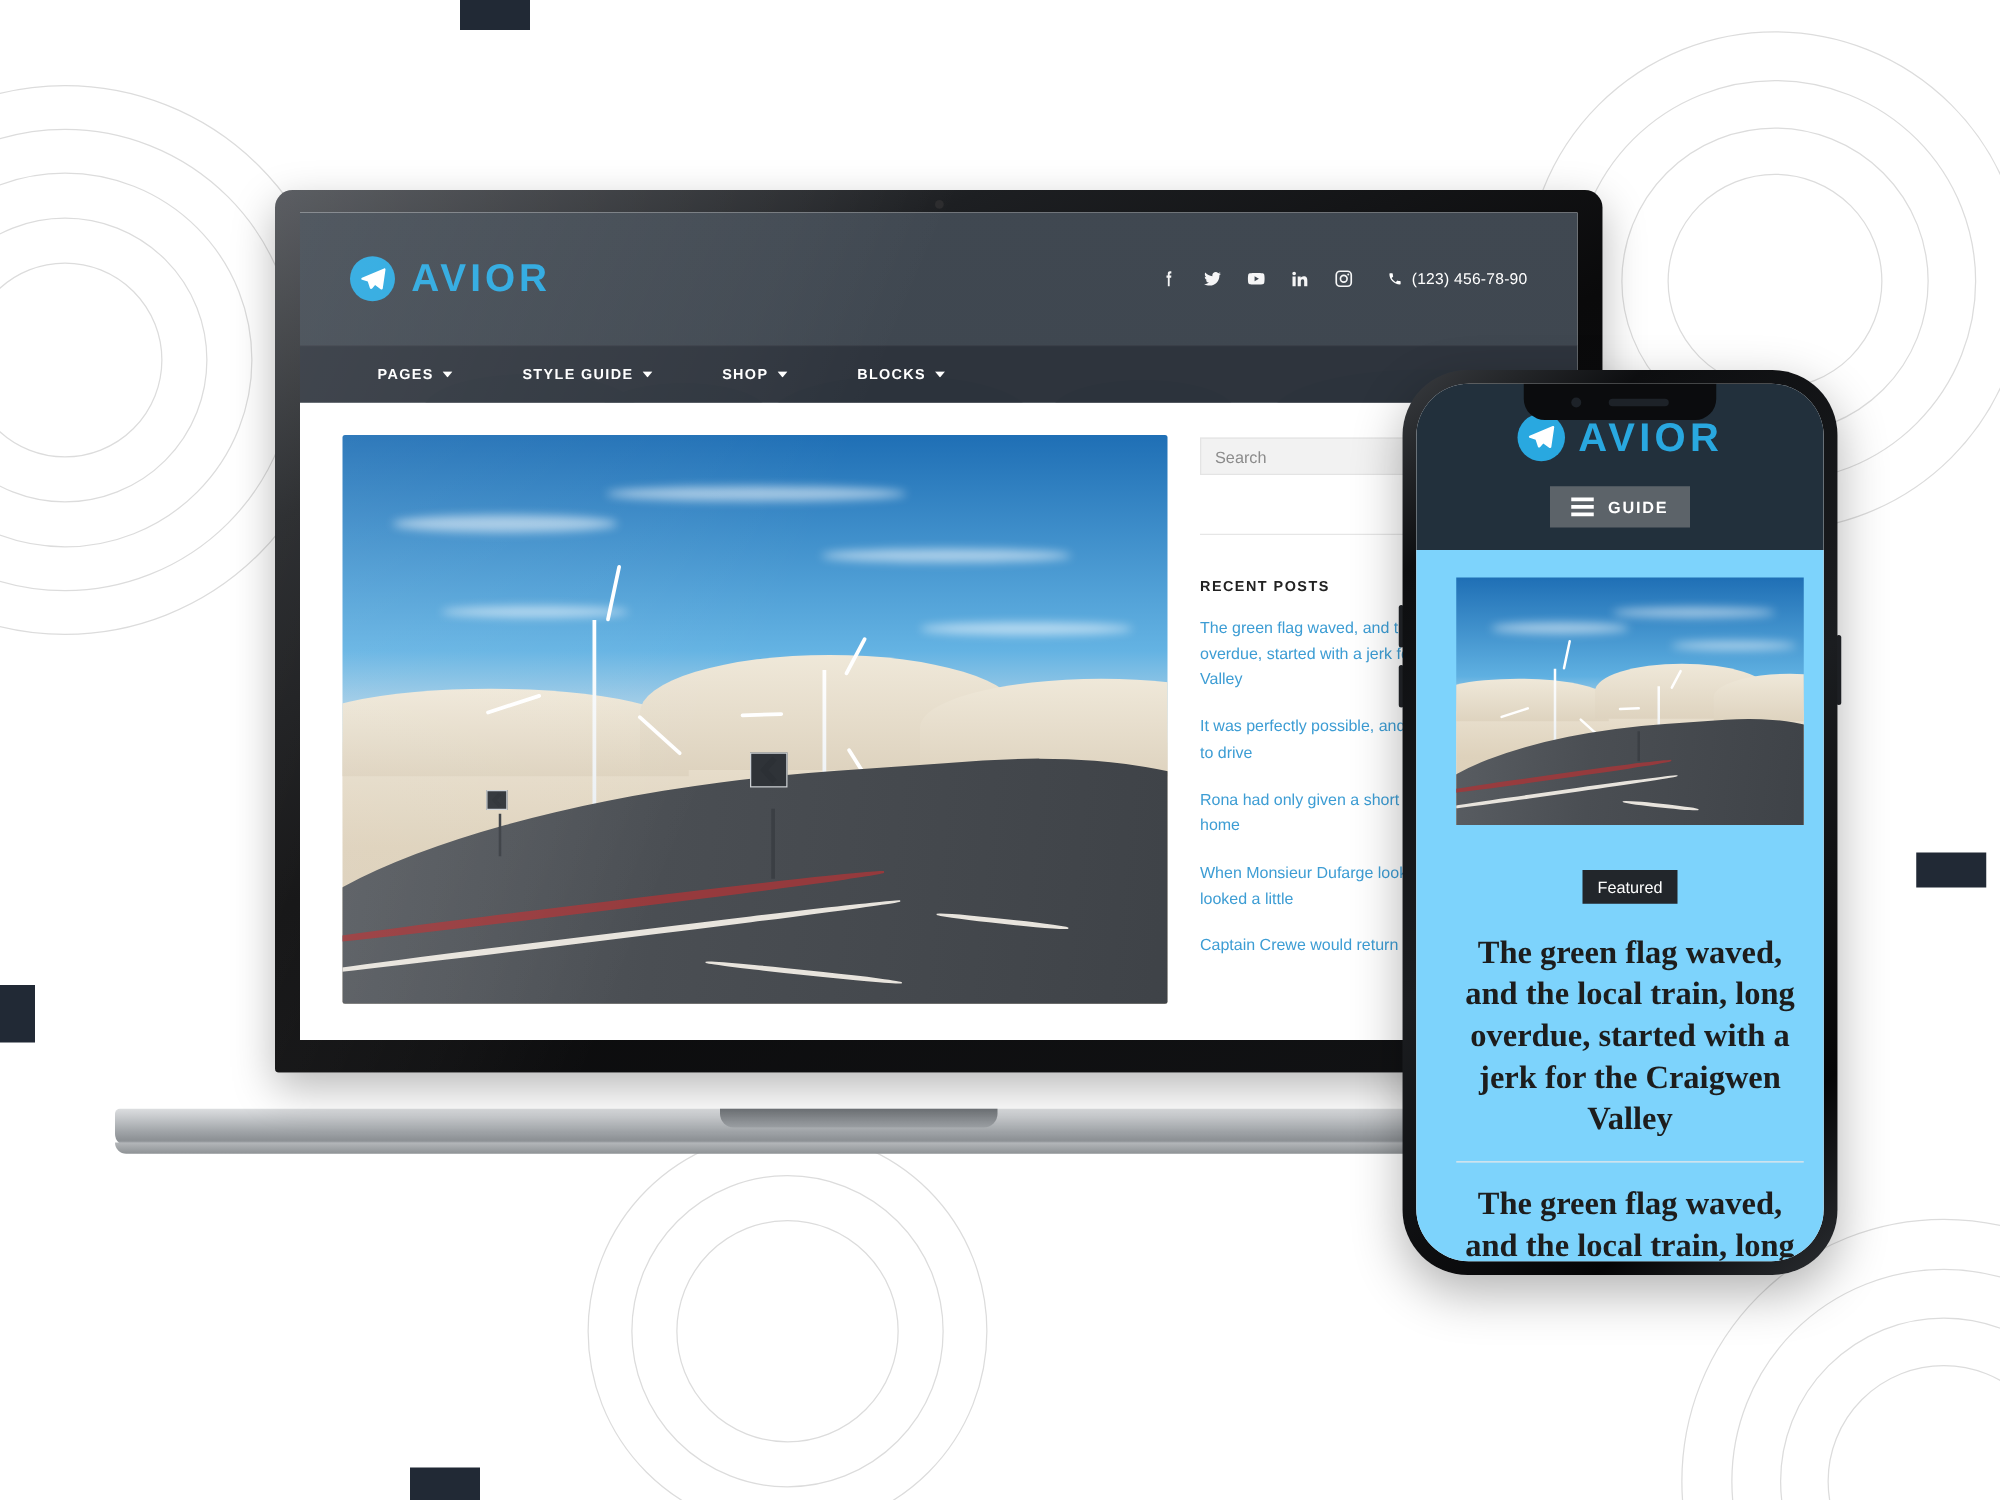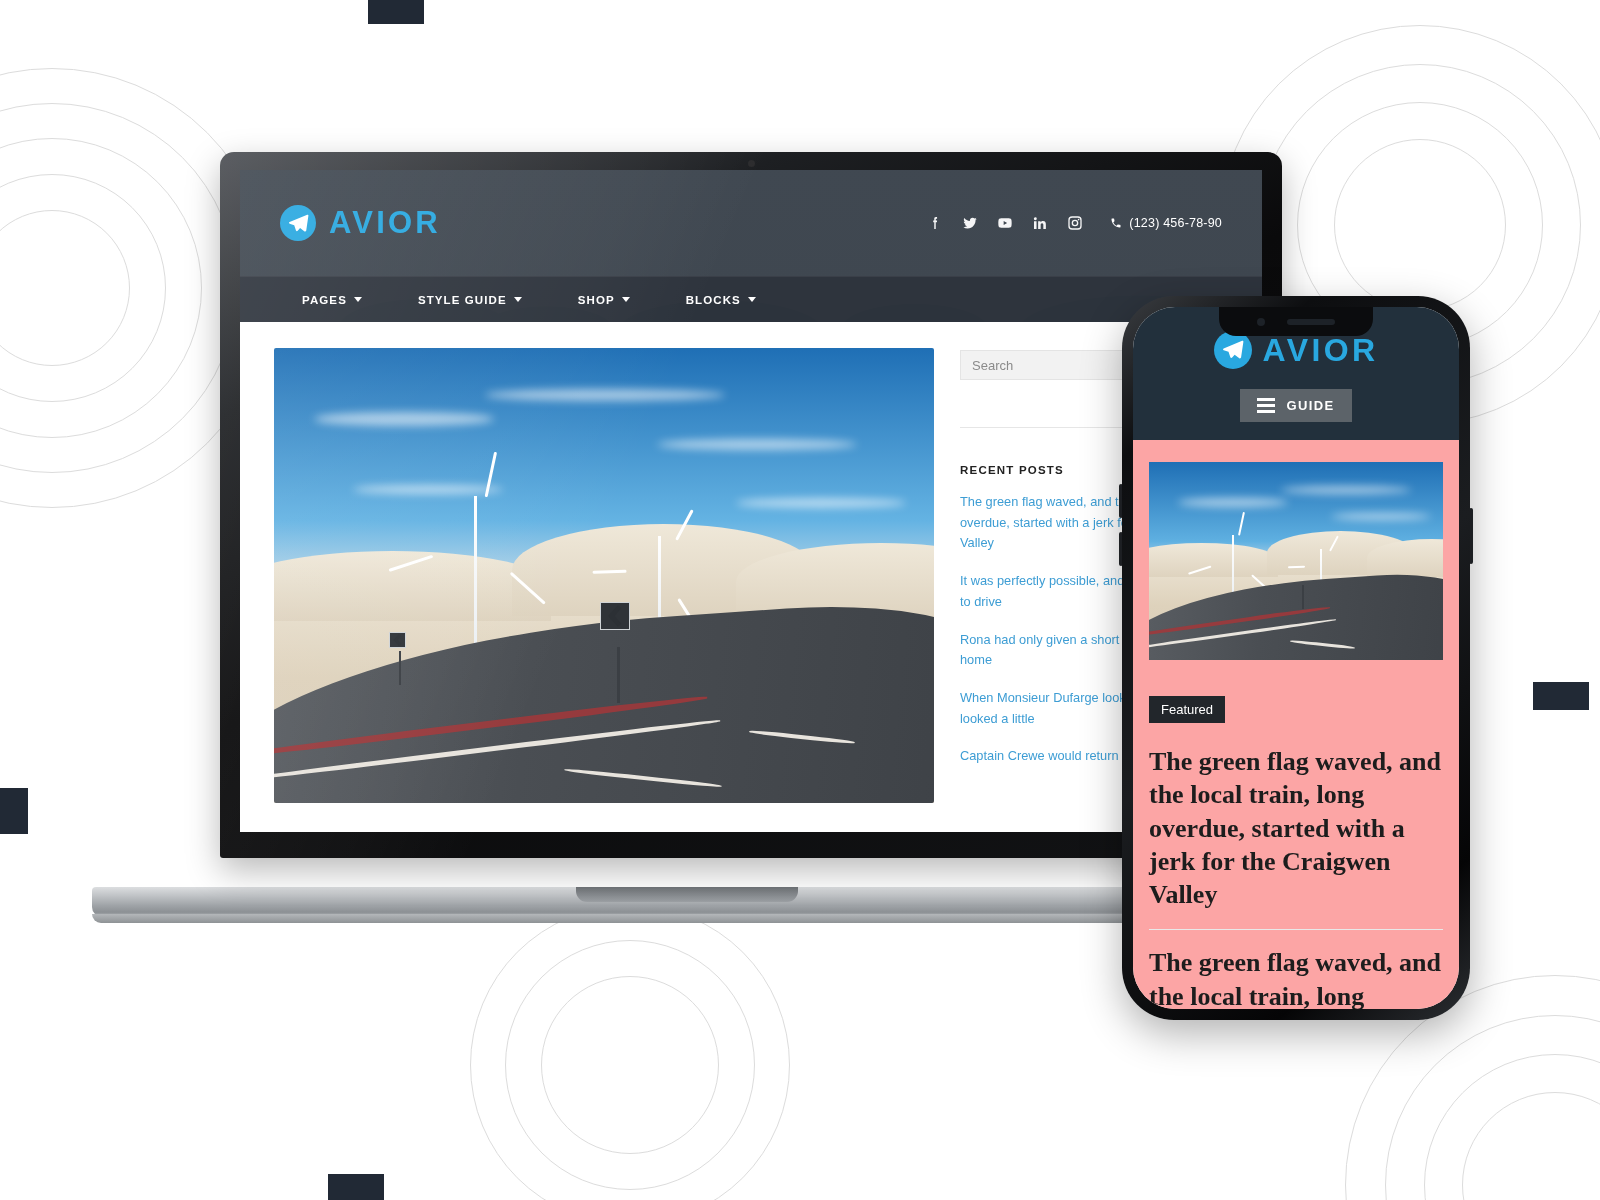--- a/index.html
+++ b/index.html
@@ -197,21 +197,21 @@
   .m-brand-mark svg{ width:22px;height:22px;display:block; }
   .m-brand-name{ color:#29a8e0; font-size:32px; font-weight:700; letter-spacing:3.4px; }
   .m-menu{
     display:inline-flex; align-items:center; gap:11px; margin-top:20px;
     background:#5c6369; padding:9px 17px; color:#fff; font-size:13px;
     letter-spacing:1.4px; font-weight:600;
   }
   .burger{ display:flex; flex-direction:column; gap:3px; }
   .burger i{ display:block; width:18px; height:3px; background:#fff; }
 
-  .m-content{ background:#fca5a5; padding:22px 16px 0 16px; }
+  .m-content{ background:#7dd3fc; padding:22px 16px 0 32px;text-align:center; }
   .m-img{ width:100%; height:198px; overflow:hidden; position:relative;
     background: linear-gradient(180deg,#1f6fb5 0%, #5fb0e1 40%, #c4dbe9 53%, #e9e1d2 62%, #efe8da 100%); }
   .m-badge{
     display:inline-block; margin-top:36px; background:#22262b; color:#fff;
     font-size:13px; padding:6px 12px;
   }
   .m-head{
     margin-top:22px; font-family:"Liberation Serif", serif; font-weight:700;
     font-size:26px; line-height:1.28; color:#1d1d1d;
   }

